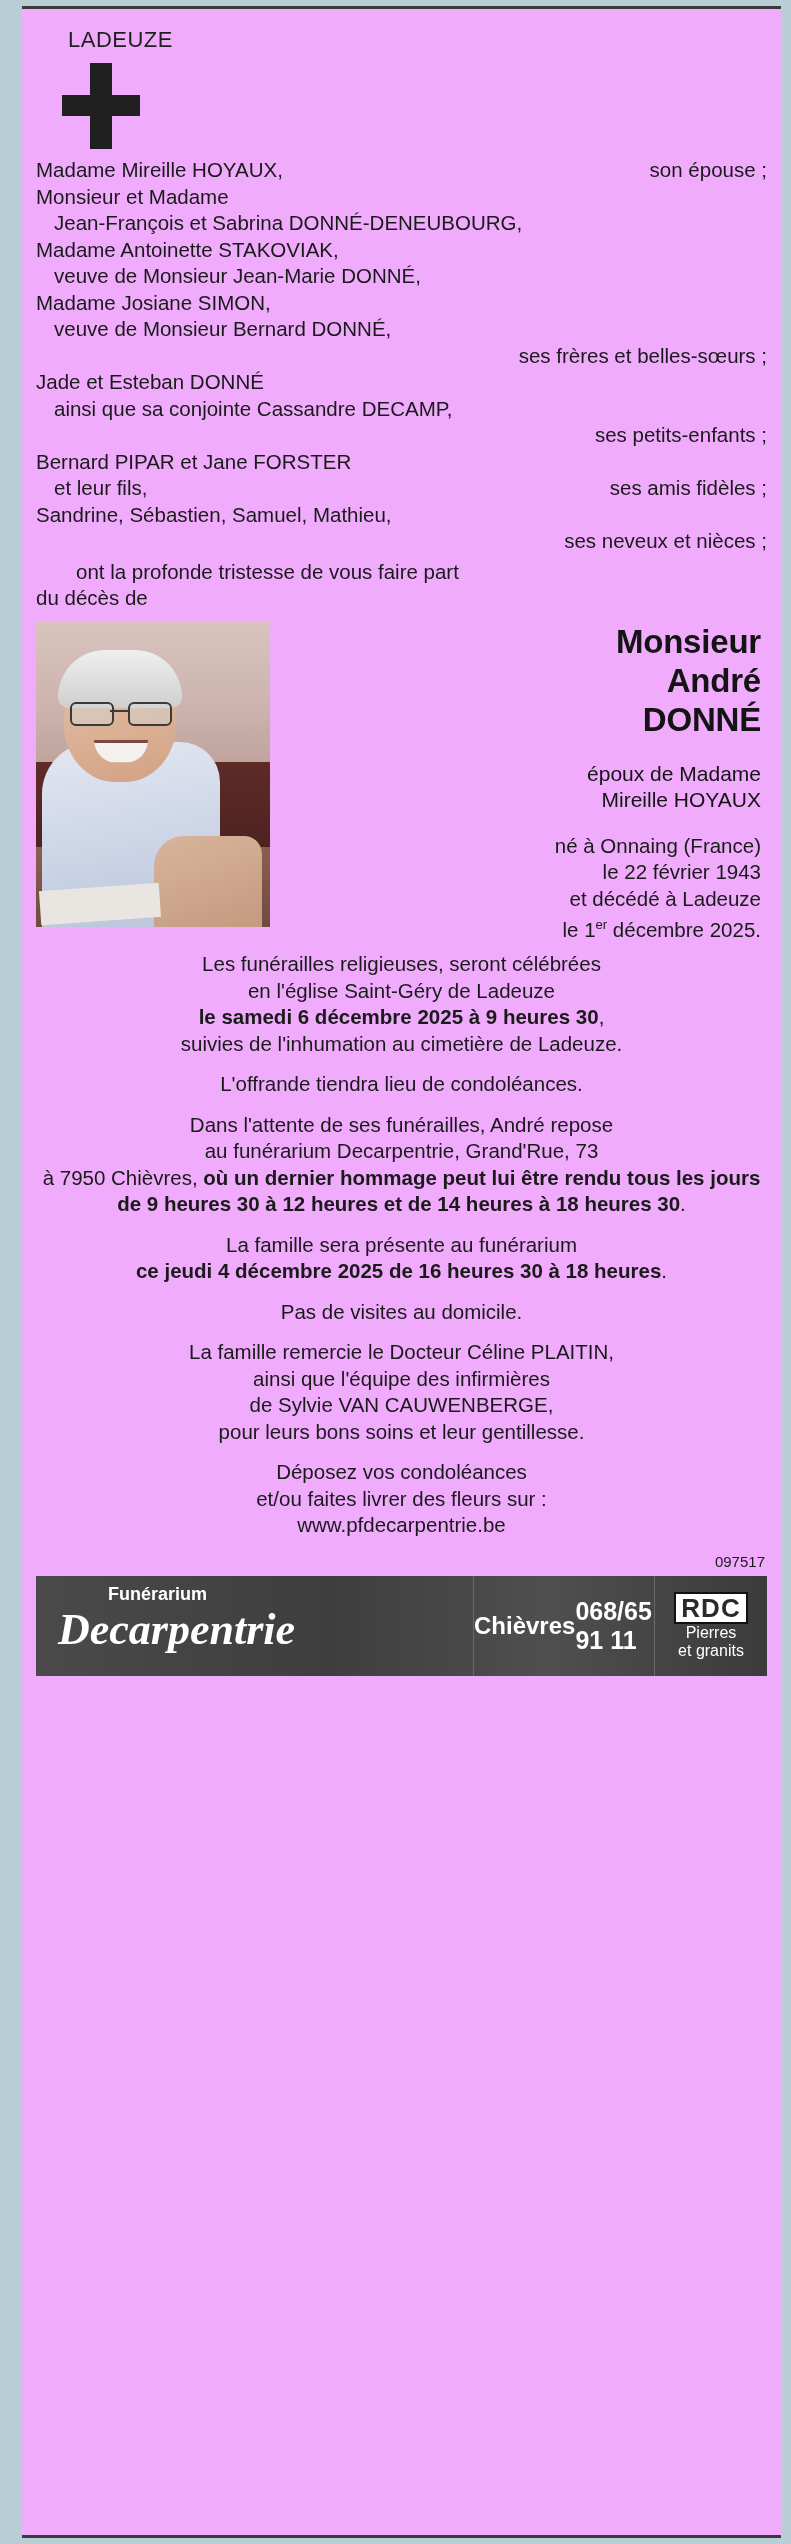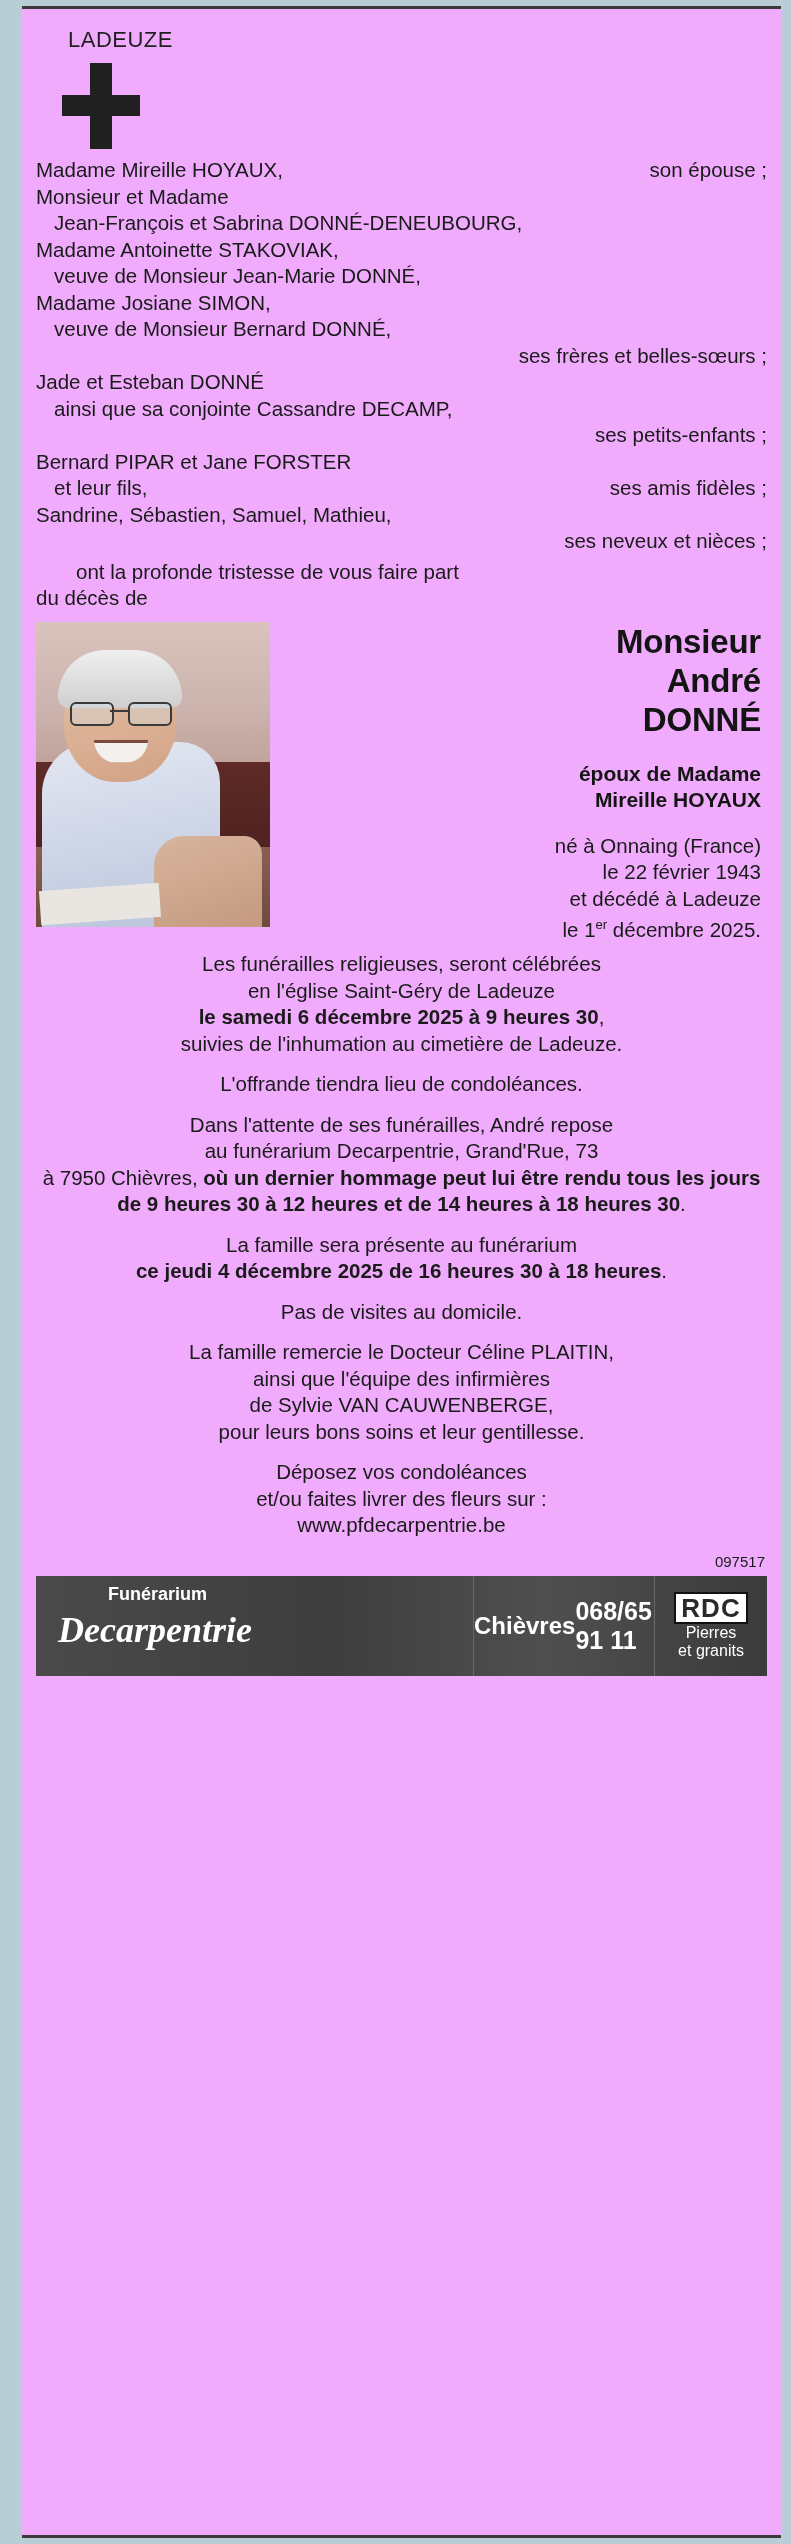--- a/index.html
+++ b/index.html
@@ -77,38 +77,38 @@
     background:linear-gradient(180deg,#efefef 0%,#cfcfcf 100%);border-radius:62px 62px 14px 14px;}
   .ph-glass{position:absolute;left:34px;top:80px;width:100px;height:20px;}
   .ph-glass i{position:absolute;top:0;width:40px;height:20px;border:2.5px solid #3a3a3a;border-radius:6px;background:rgba(210,225,235,.35);}
   .ph-glass i.l{left:0;} .ph-glass i.r{left:58px;}
   .ph-glass b{position:absolute;left:40px;top:8px;width:18px;height:2.5px;background:#3a3a3a;}
   .ph-mouth{position:absolute;left:58px;top:118px;width:54px;height:20px;
     background:#f3f0ee;border-radius:0 0 26px 26px;border-top:3px solid #7a4a3c;}
 
   .names{flex:1;padding-left:12px;text-align:right;padding-right:6px;}
   .nm-big{font-weight:bold;font-size:33px;line-height:39px;color:#141414;letter-spacing:-.2px;}
-  .spouse{font-weight:bold;font-size:21px;line-height:26px;color:#141414;margin-top:22px;text-align:right;}
+  .spouse{font-weight:normal;font-size:21px;line-height:26px;color:#141414;margin-top:22px;text-align:right;}
   .dates{font-size:20.5px;line-height:26.5px;color:#1a1a1a;margin-top:20px;}
   .dates sup{font-size:13px;vertical-align:super;}
 
   .body-text{text-align:center;font-size:20.5px;line-height:26.5px;color:#1a1a1a;margin-top:8px;}
   .body-text p{margin:0 0 14px 0;}
   .body-text b{font-weight:bold;}
 
   .refnum{text-align:right;font-size:15px;color:#1a1a1a;padding-right:2px;margin-top:4px;}
 
   .banner{
     margin-top:6px;height:100px;display:flex;align-items:stretch;
     background:linear-gradient(90deg,#4a4a4a 0%,#3e3e3e 40%,#4f4f4f 70%,#3b3b3b 100%);
     color:#fff;overflow:hidden;position:relative;
   }
   .bn-left{flex:1;padding:8px 0 0 22px;position:relative;font-weight:bold;}
   .bn-fun{font-size:18px;line-height:20px;padding-left:50px;}
-  .bn-logo{font-family:"Liberation Serif", serif;font-style:italic;font-size:36px;line-height:52px;}
+  .bn-logo{font-family:"Liberation Serif", serif;font-style:italic;font-size:44px;line-height:52px;}
   .bn-mid{width:180px;display:flex;justify-content:center;align-items:center;
     border-left:1px solid #6a6a6a;}
   .bn-city{font-size:24px;font-weight:bold;line-height:28px;}
   .bn-phone{font-size:25px;font-weight:bold;line-height:29px;}
   .bn-right{width:112px;display:flex;flex-direction:column;justify-content:center;align-items:center;
     border-left:1px solid #6a6a6a;}
   .bn-rdc{font-size:26px;font-weight:bold;line-height:28px;letter-spacing:1px;
     background:#fff;color:#2a2a2a;padding:0 5px;border:2px solid #111;}
   .bn-sub{font-size:16px;line-height:18px;text-align:center;}
 </style>

